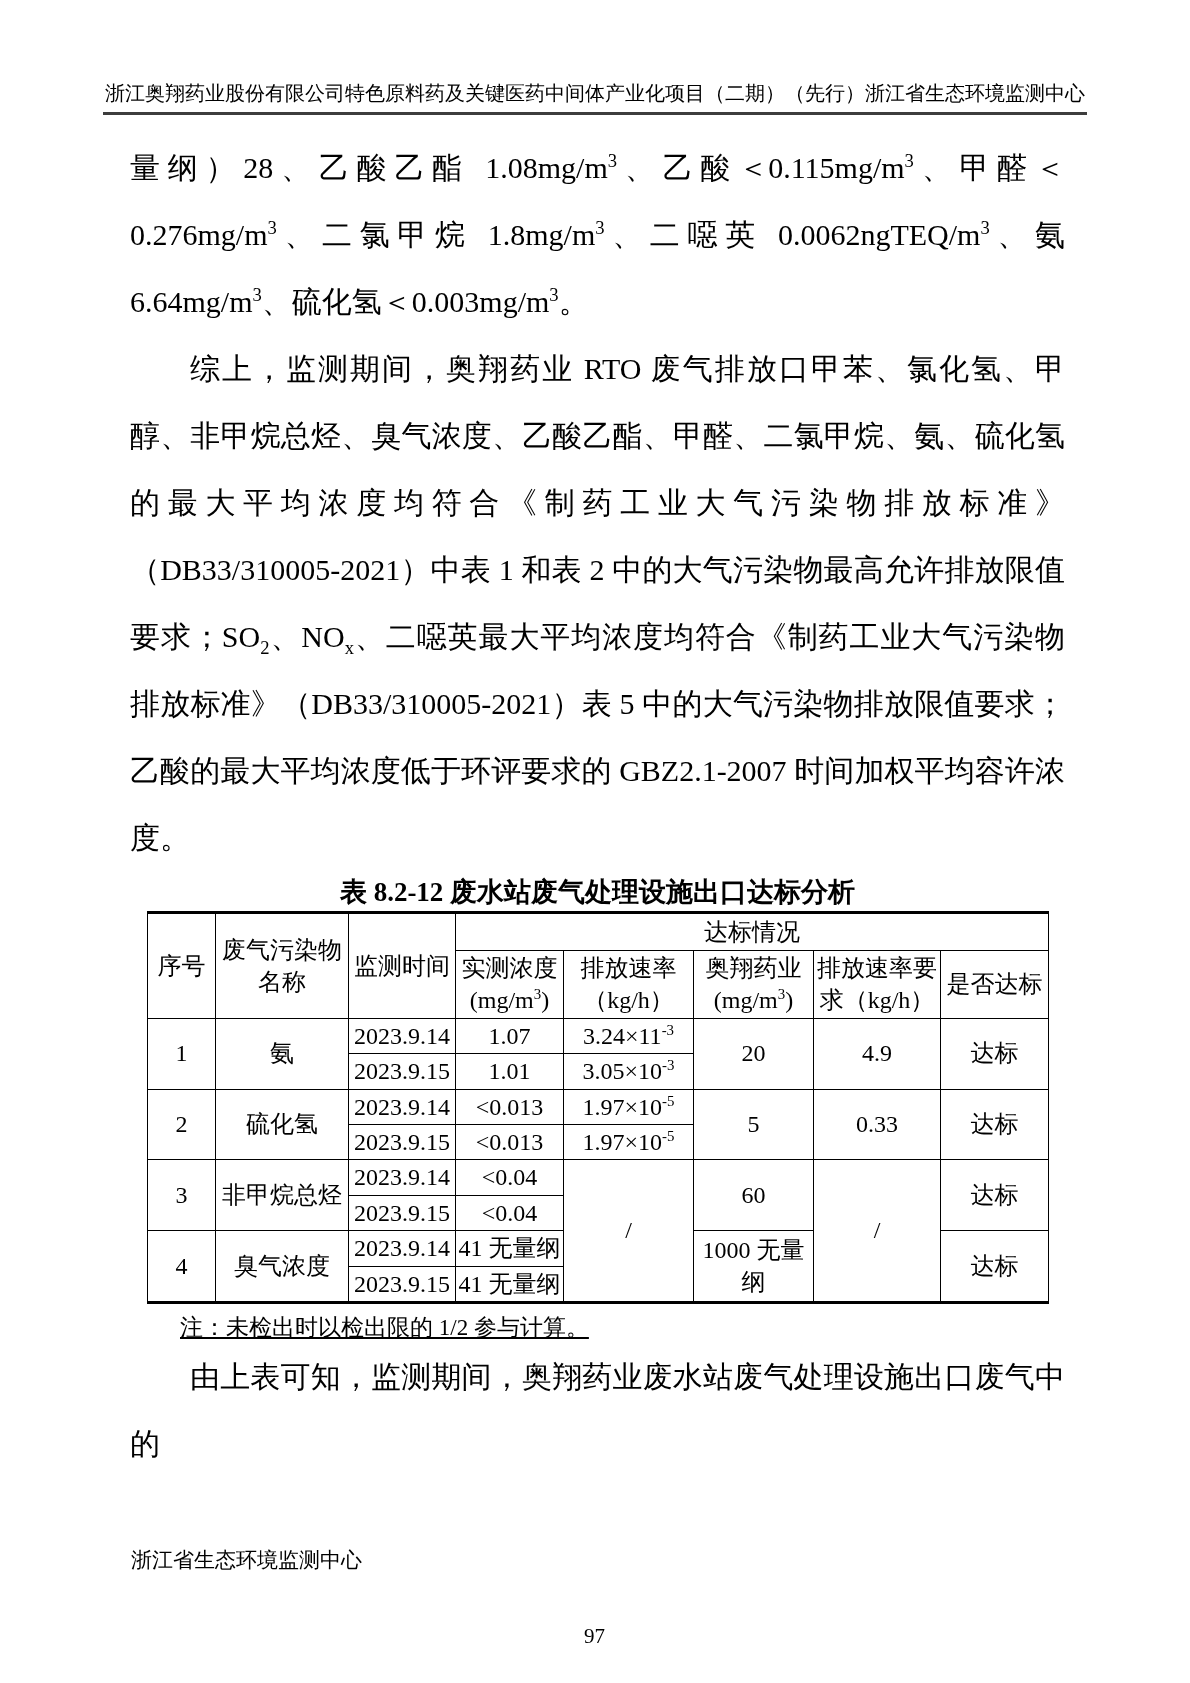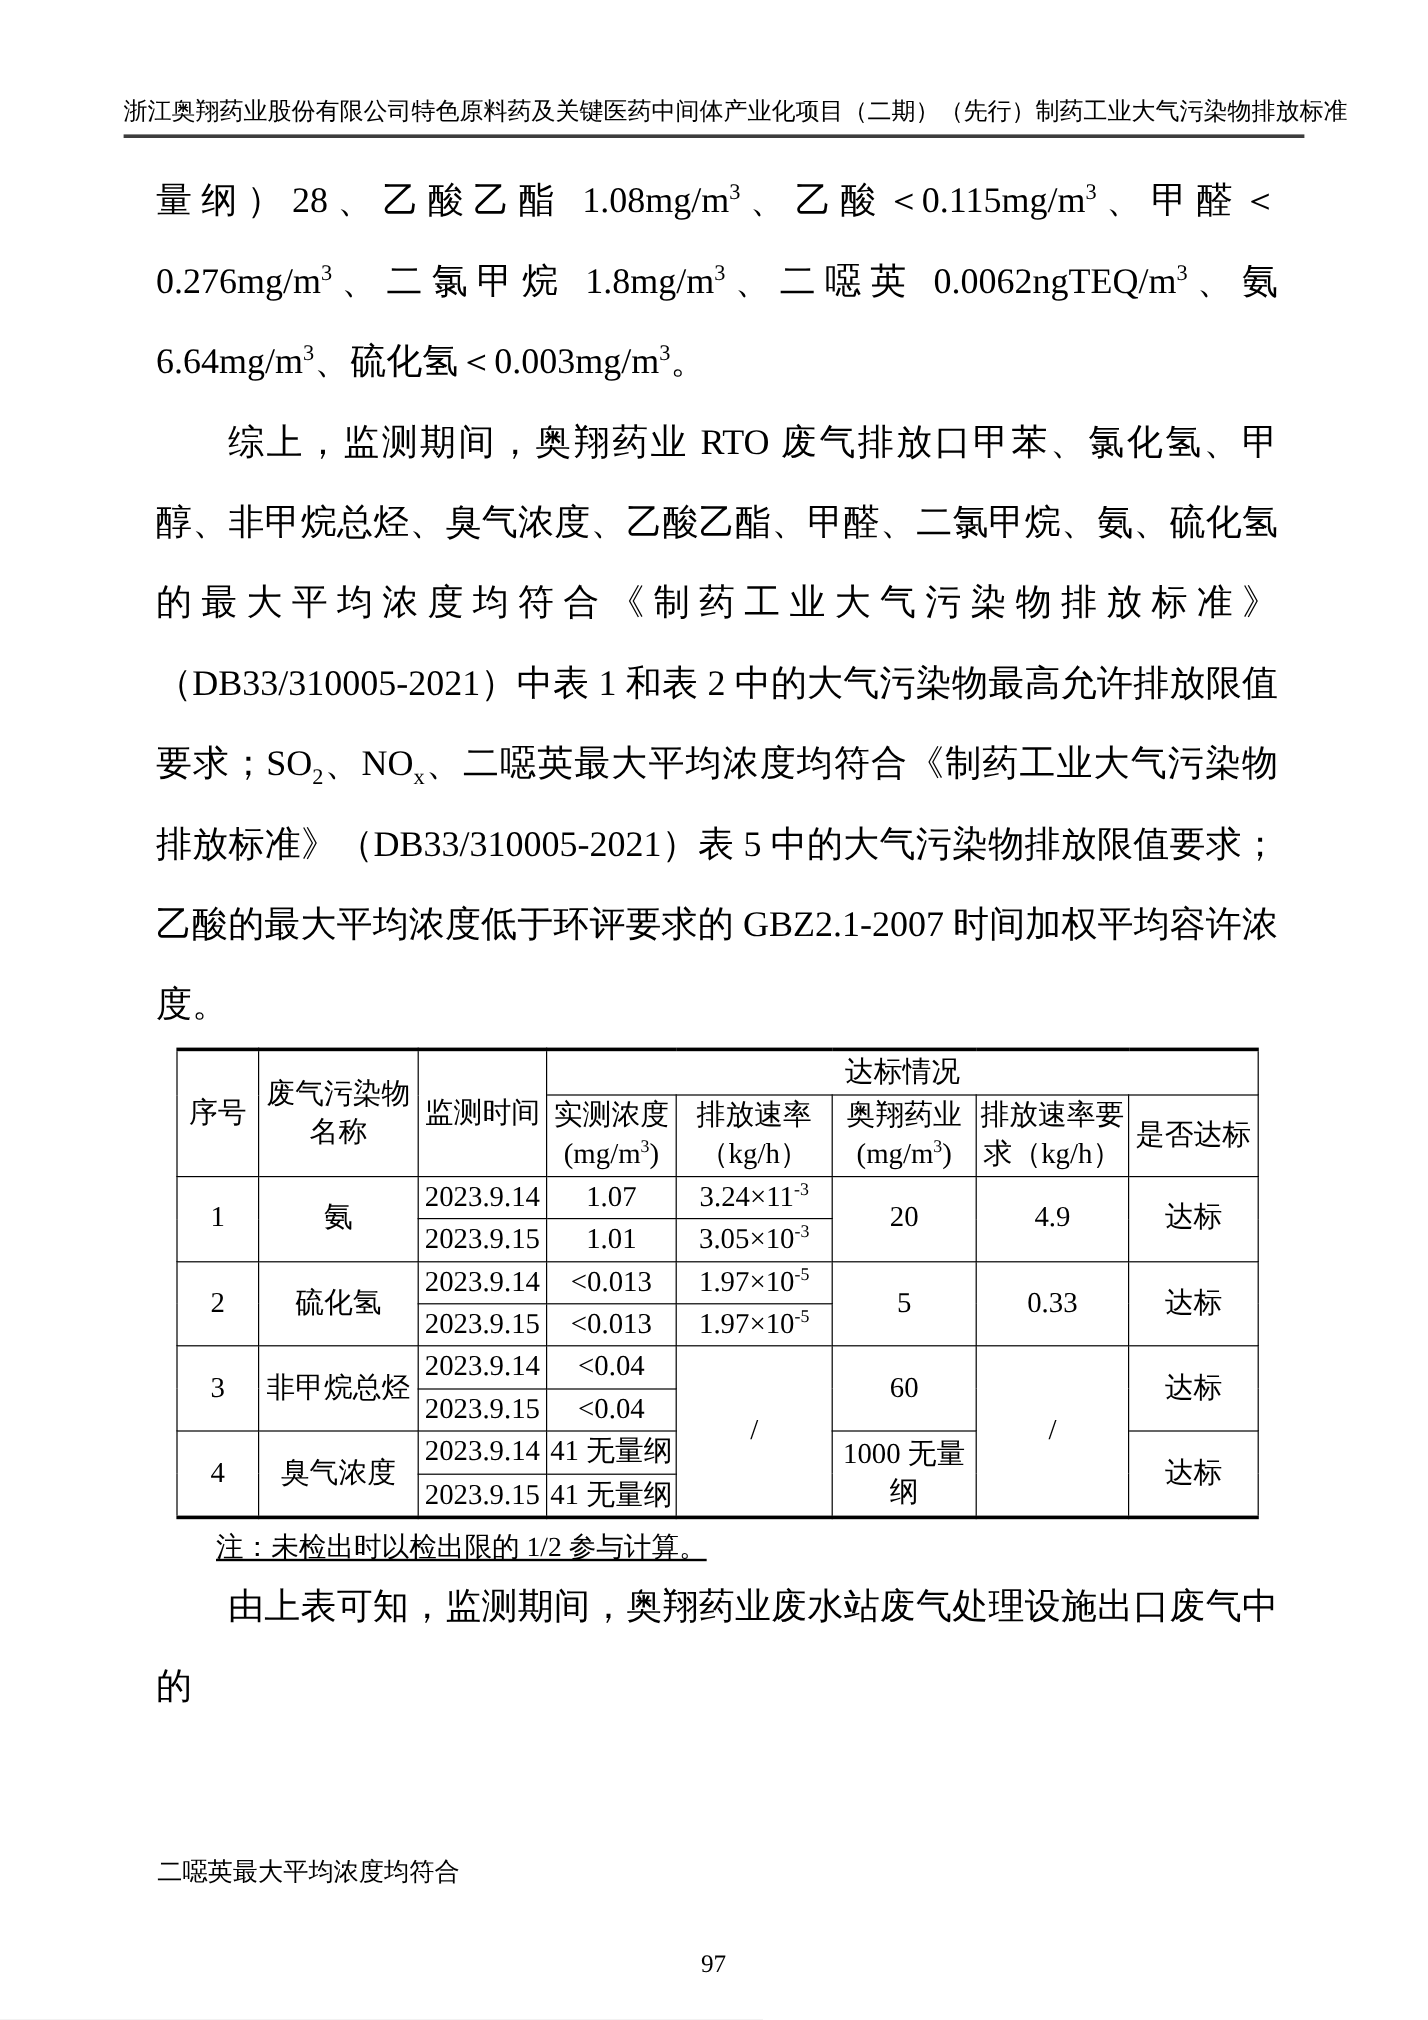--- a/index.html
+++ b/index.html
@@ -56,29 +56,30 @@
   .note { margin:9px 0 0 50px; font-size:23px; line-height:30px;text-decoration:underline; }
   .closing { margin-top:24px; }
   .footer-org  { position:absolute; left:131px; top:1546px; font-size:21px; }
   .footer-page { position:absolute; left:50%; top:1624px; transform:translateX(-52%); font-size:21px; }
 </style>
 </head>
 <body>
 
 <div class="page">
 
-  <div class="doc-header">浙江奥翔药业股份有限公司特色原料药及关键医药中间体产业化项目（二期）（先行）制药工业大气污染物排放标准</div>
+  <div class="doc-header">浙江奥翔药业股份有限公司特色原料药及关键医药中间体产业化项目（二期）（先行）浙江省生态环境监测中心</div>
 
   <div class="content">
 
     <p class="body"><span>量纲）28、乙酸乙酯 1.08mg/m</span><sup>3</sup><span>、乙酸＜0.115mg/m</span><sup>3</sup><span>、甲醛＜0.276mg/m</span><sup>3</sup><span>、二氯甲烷 1.8mg/m</span><sup>3</sup><span>、二噁英 0.0062ngTEQ/m</span><sup>3</sup><span>、氨 6.64mg/m</span><sup>3</sup><span>、硫化氢＜0.003mg/m</span><sup>3</sup><span>。</span></p>
 
     <p class="body indent"><span>综上，监测期间，奥翔药业 RTO 废气排放口甲苯、氯化氢、甲醇、非甲烷总烃、臭气浓度、乙酸乙酯、甲醛、二氯甲烷、氨、硫化氢的最大平均浓度均符合《制药工业大气污染物排放标准》（DB33/310005-2021）中表 1 和表 2 中的大气污染物最高允许排放限值要求；SO</span><sub>2</sub><span>、NO</span><sub>x</sub><span>、二噁英最大平均浓度均符合《制药工业大气污染物排放标准》（DB33/310005-2021）表 5 中的大气污染物排放限值要求；乙酸的最大平均浓度低于环评要求的 GBZ2.1-2007 时间加权平均容许浓度。</span></p>
 
 
+    <p class="tbl-title">表 8.2-12 废水站废气处理设施出口达标分析</p>
 
     <table class="report">
       <colgroup>
         <col style="width:68px">
           <col style="width:133px">
           <col style="width:107px">
           <col style="width:108px">
         <col style="width:130px">
           <col style="width:120px">
           <col style="width:127px">
@@ -160,16 +161,16 @@
         </tr>
       </tbody>
     </table>
 
     <div class="note">注：未检出时以检出限的 1/2 参与计算。</div>
 
     <p class="body indent closing"><span>由上表可知，监测期间，奥翔药业废水站废气处理设施出口废气中的</span></p>
 
   </div>
 
-  <div class="footer-org">二噁英最大平均浓度均符合</div>
+  <div class="footer-org">浙江省生态环境监测中心</div>
   <div class="footer-page">97</div>
 
 </div>
 
 </body></html>

